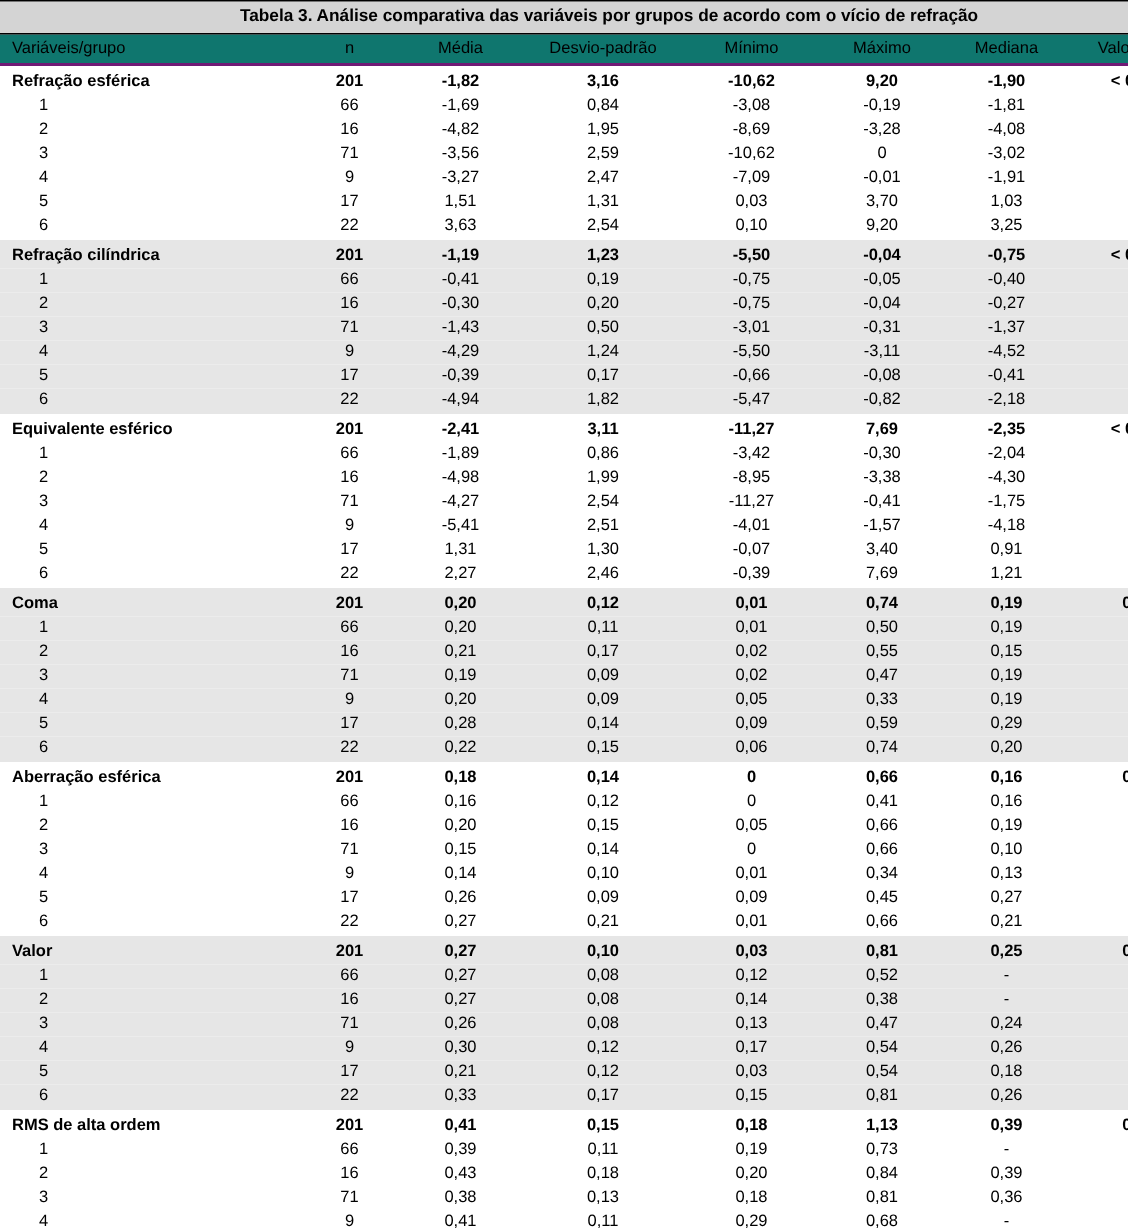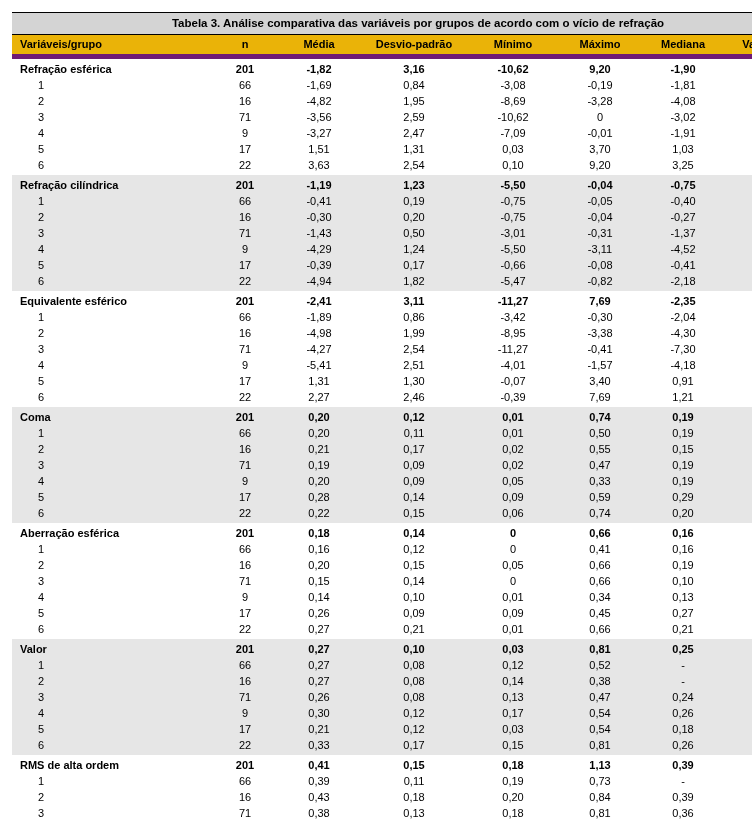--- a/index.html
+++ b/index.html
@@ -9,43 +9,43 @@
   }
   body {
     font-family: "Liberation Sans", sans-serif;
     font-size: 11px;
     color: #000000;
   }
   .page {
     width: 752px;
     height: 819px;
     box-sizing: border-box;
-    padding: 12px;
+    padding: 0;
     position: relative;
   }
   table.tbl {
     width: 752px;
     border-collapse: collapse;
     table-layout: fixed;
   }
   .caption {
     background: #d4d4d4;
     font-weight: bold;
     font-size: 11.5px;
     text-align: center;
     padding: 4px 6px 5px 6px;
     border-top: 1px solid #000;
     border-bottom: 1px solid #000;
   }
   thead th {
-    font-weight: bold;
+    font-weight: normal;
     font-size: 11px;
     padding: 3px 8px 4px 8px;
-    border-bottom: 5px solid #701a75;
-    background: #eab308;
+    border-bottom: 2px solid #701a75;
+    background: #0f766e;
     white-space: nowrap;
   }
   th.col-var { text-align: left; }
   th.col-num { text-align: center; }
   th.col-p { text-align: center; }
 
   tbody td {
     padding: 1.5px 8px;
     font-size: 11px;
     line-height: 13px;
@@ -264,21 +264,21 @@
           <td class="c-num">-4,30</td>
           <td class="c-p"></td>
         </tr>
         <tr class="plain sub">
           <td class="c-var">3</td>
           <td class="c-num">71</td>
           <td class="c-num">-4,27</td>
           <td class="c-num">2,54</td>
           <td class="c-num">-11,27</td>
           <td class="c-num">-0,41</td>
-          <td class="c-num">-7,30</td>
+          <td class="c-num">-1,75</td>
           <td class="c-p"></td>
         </tr>
         <tr class="plain sub">
           <td class="c-var">4</td>
           <td class="c-num">9</td>
           <td class="c-num">-5,41</td>
           <td class="c-num">2,51</td>
           <td class="c-num">-4,01</td>
           <td class="c-num">-1,57</td>
           <td class="c-num">-4,18</td>

